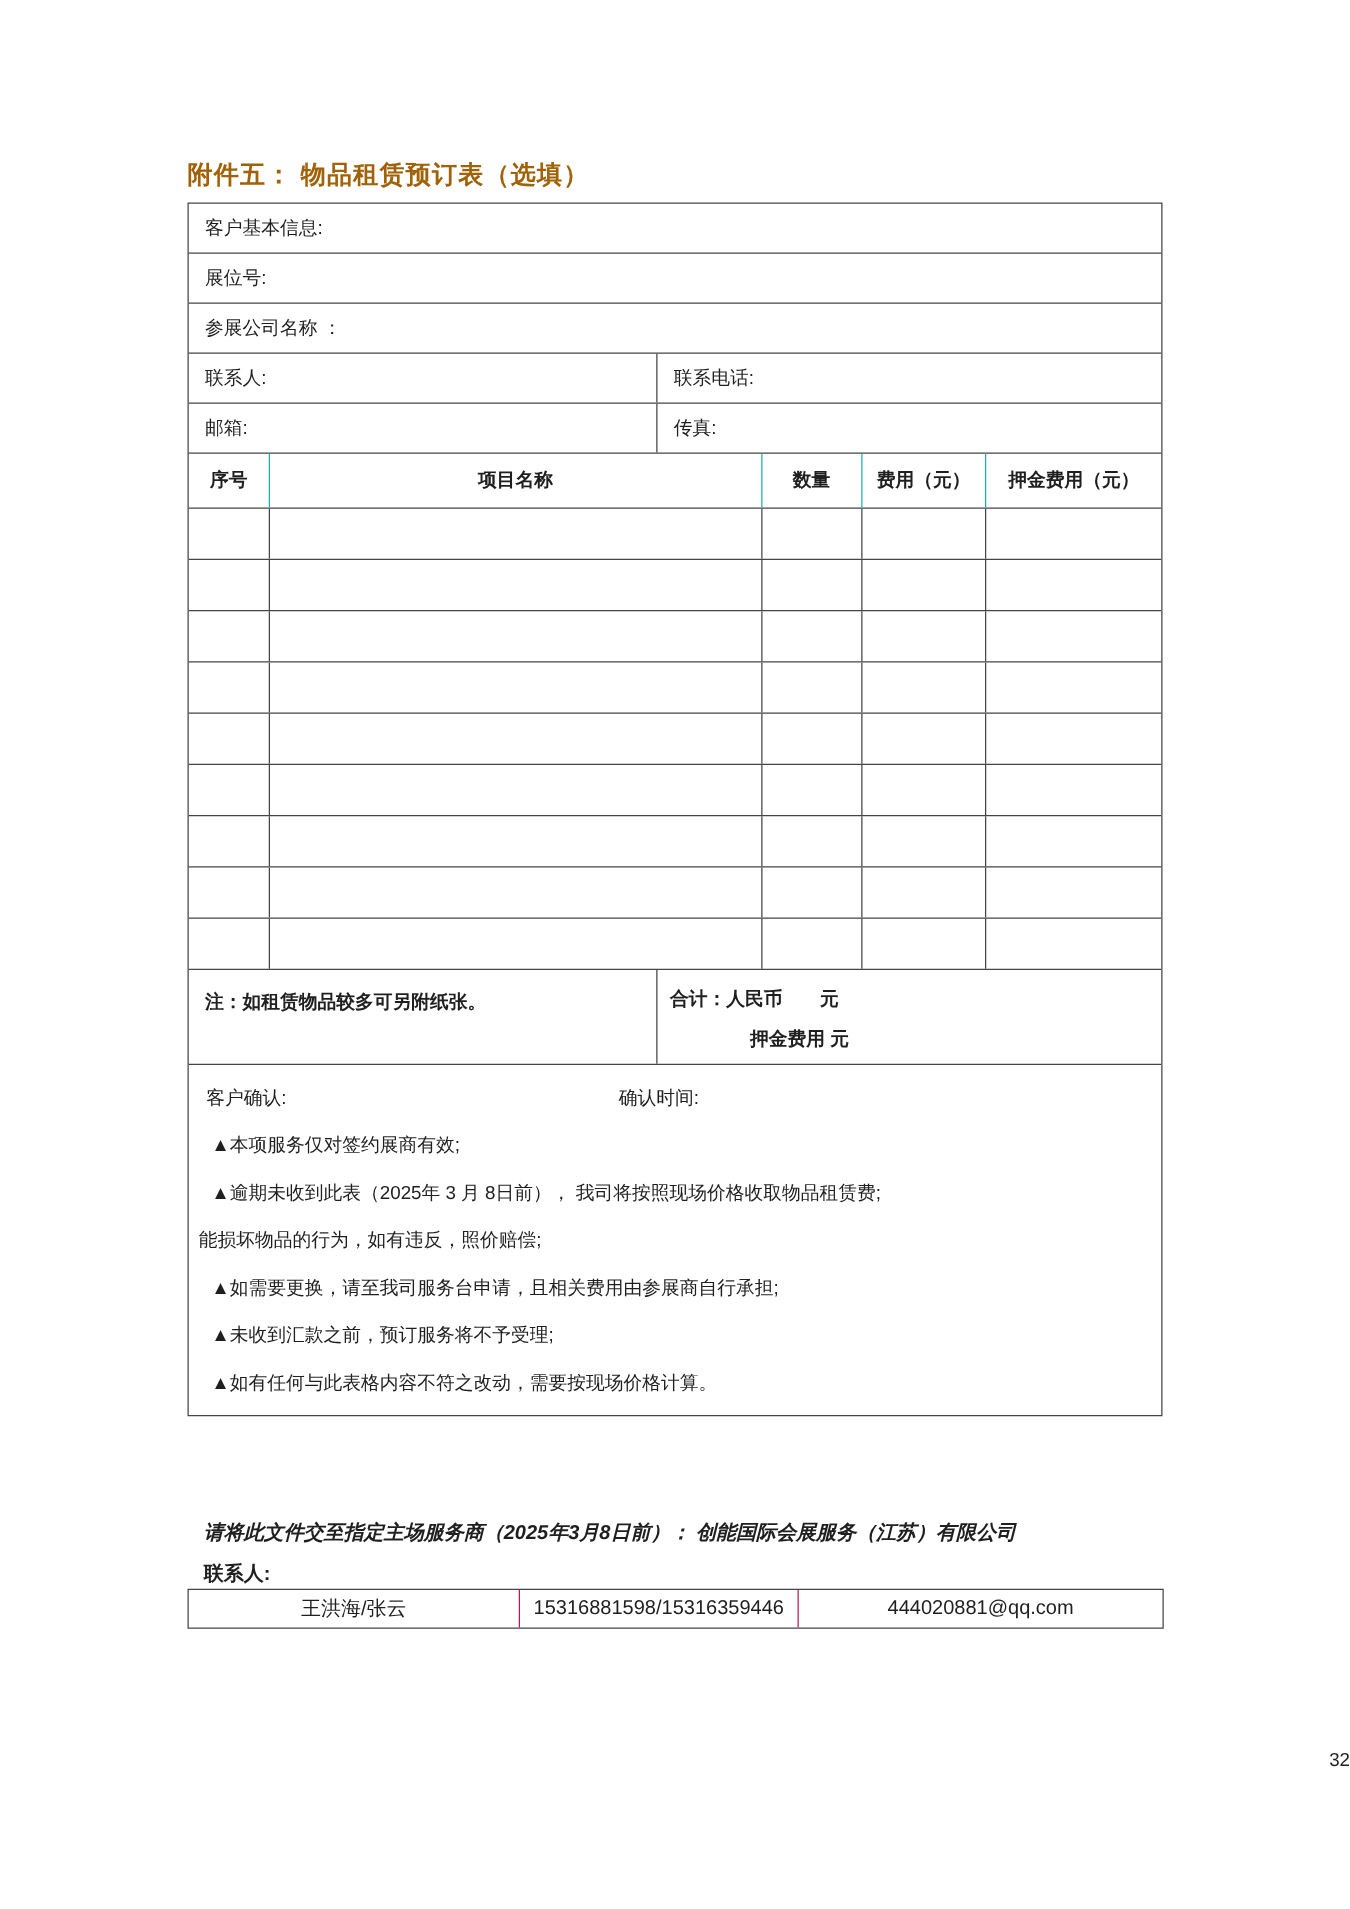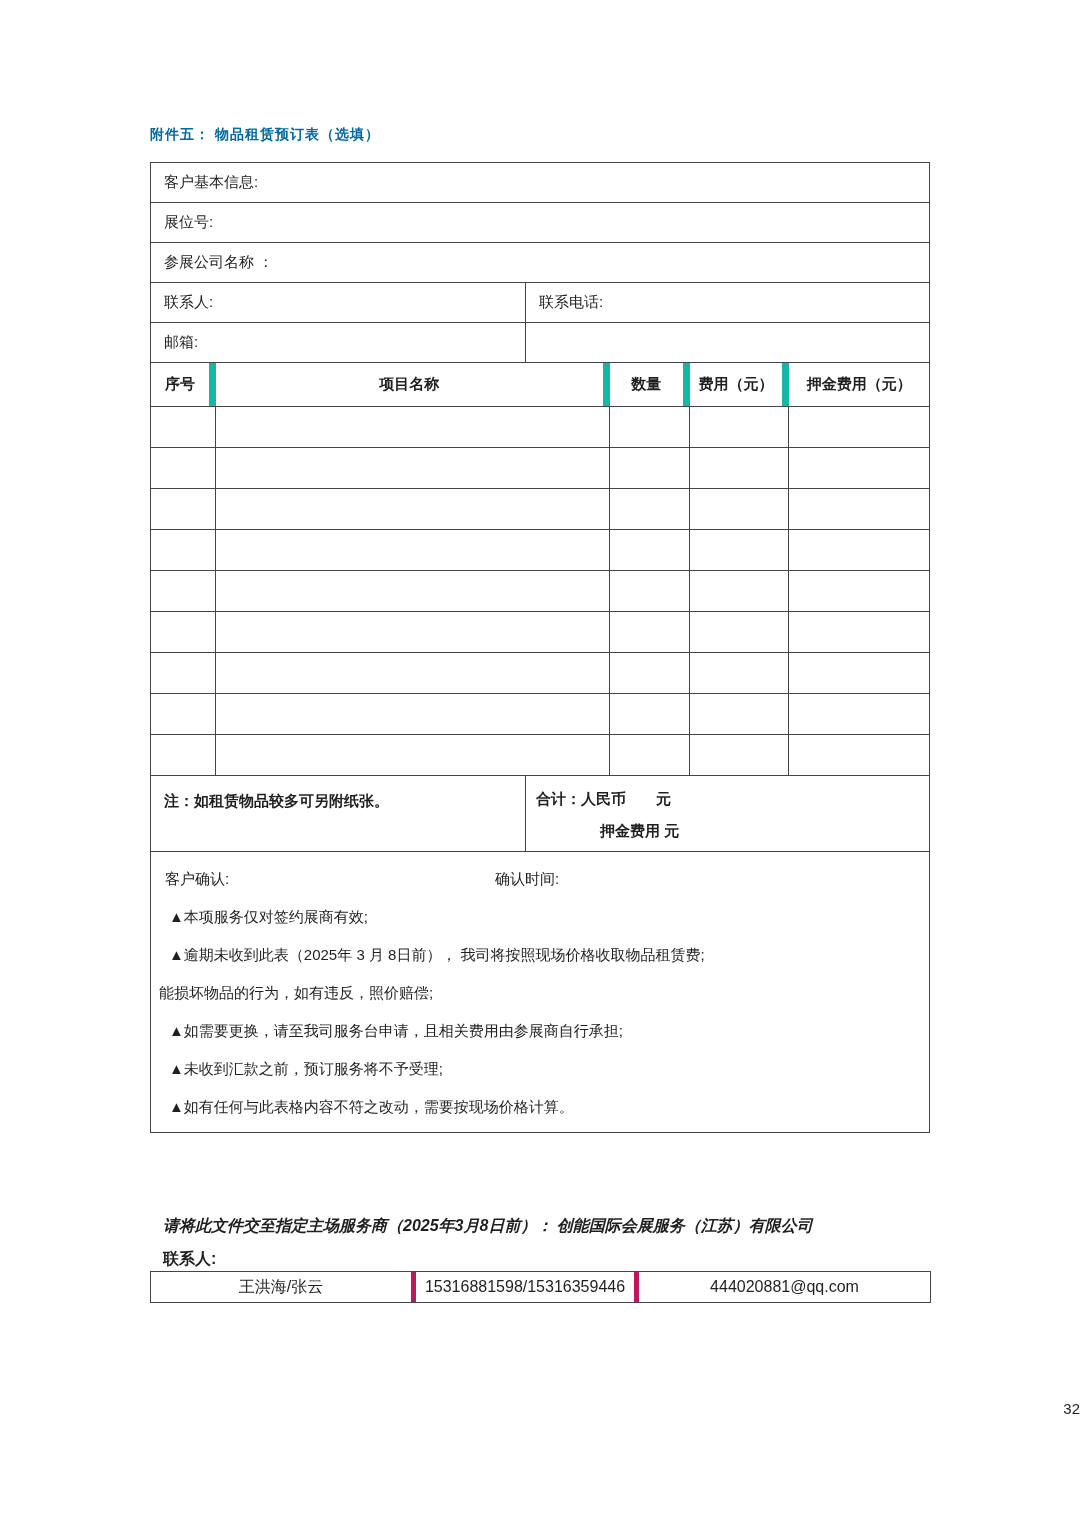--- a/index.html
+++ b/index.html
@@ -6,21 +6,21 @@
   html,body { background:#ffffff; }
   .page {
     position:relative;
     width:1080px; height:1527px;
     background:#ffffff;
     font-family:"Liberation Sans", sans-serif;
     color:#1f1f1f;
   }
   .doc-title {
     position:absolute; left:150px; top:126px;
-    font-size:14px; font-weight:bold; color:#0369a1;
+    font-size:20px; font-weight:bold; color:#a16207;
     letter-spacing:1px;
   }
   
   .main-table {
     position:absolute; left:150px; top:162px; width:780px;
     border:1px solid #454545;
     background:#ffffff;
   }
   .row { border-bottom:1px solid #454545; }
   .info-row { height:40px; display:flex; align-items:center; font-size:15px; }
@@ -28,21 +28,21 @@
   .bold { font-weight:normal; }
   .split { display:flex; align-items:stretch; }
   .split .left {
     width:375px; border-right:1px solid #454545;
     display:flex; align-items:center; padding-left:13px;
   }
   .split .right { flex:1; display:flex; align-items:center; padding-left:13px; }
   .header-row { display:flex; height:44px; font-size:15px; font-weight:bold; }
   .hcell {
     display:flex; align-items:center; justify-content:center;
-    border-right:7px solid #14b8a6; text-align:center;
+    border-right:1px solid #14b8a6; text-align:center;
   }
   .c1 { width:65px; }
   .c2 { width:395px; }
   .c3 { width:80px; }
   .c4 { width:100px; }
   .c5 { width:140px; border-right:none; }
   .empty-row { display:flex; height:41px; }
   .ecell { border-right:1px solid #454545; height:100%; }
   .ecell.c5 { border-right:none; }
   
@@ -67,21 +67,21 @@
   .footer-contact-label {
     position:absolute; left:163px; top:1249px;
     font-size:16px; font-weight:bold;
   }
   .contact-table {
     position:absolute; left:150px; top:1271px; width:781px; height:32px;
     border:1px solid #454545; display:flex;
   }
   .ccell {
     display:flex; align-items:center; justify-content:center;
-    font-size:16px; border-right:5px solid #be185d; height:100%;
+    font-size:16px; border-right:1px solid #be185d; height:100%;
   }
   .ccell.w1 { width:265px; }
   .ccell.w2 { width:223px; }
   .ccell.w3 { width:291px; border-right:none; }
   .page-number {
     position:absolute; top:1400px; left:0; width:100%;
     text-align:right; font-size:15px;
   }
 </style>
 </head>
@@ -101,20 +101,21 @@
     </div>
     <div class="row info-row">
       <div class="full">参展公司名称 ：</div>
     </div>
     <div class="row info-row split">
       <div class="left">联系人:</div>
       <div class="right">联系电话:</div>
     </div>
     <div class="row info-row split">
       <div class="left">邮箱:</div>
+      <div class="right">传真:</div>
     </div>
 
     <div class="row header-row">
       <div class="hcell c1">序号</div>
       <div class="hcell c2">项目名称</div>
       <div class="hcell c3">数量</div>
       <div class="hcell c4">费用（元）</div>
       <div class="hcell c5">押金费用（元）</div>
     </div>
 

